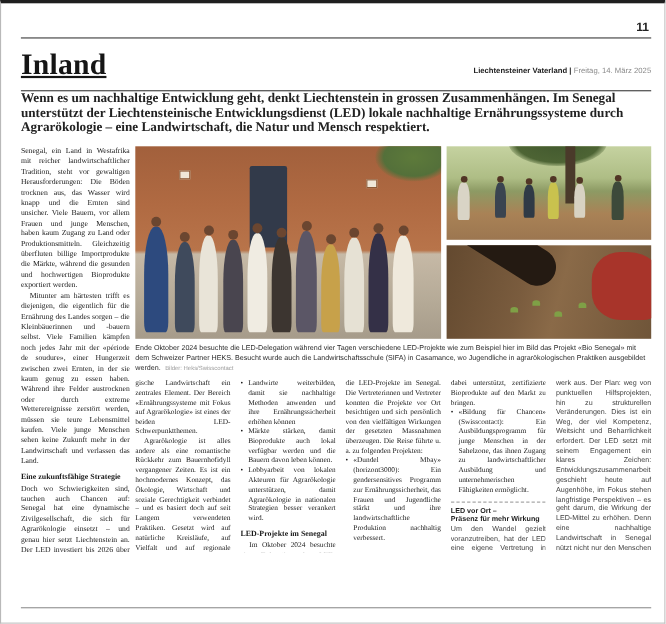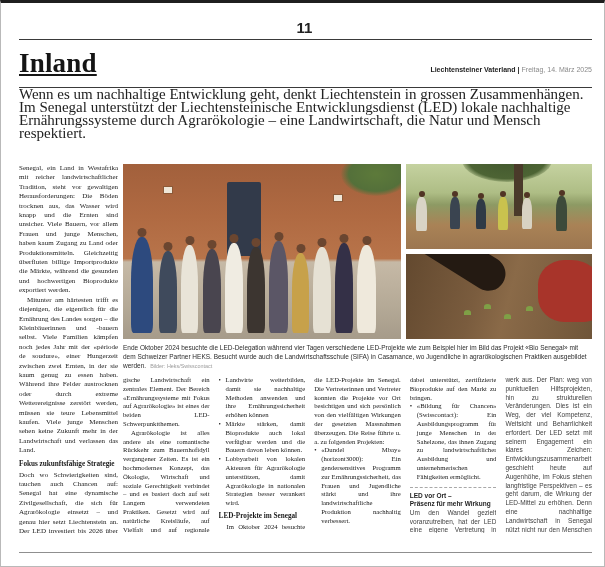--- a/index.html
+++ b/index.html
@@ -4,33 +4,33 @@
 <style>
   * { margin:0; padding:0; box-sizing:border-box; }
   html,body { background:#e9e9e9; }
   .page {
     position:relative; width:605px; height:567px; background:#fff;
     border:1px solid #b9b9b9; border-top:3px solid #1f1f1f;
     padding:6px 12px 0 18px; overflow:hidden;
     font-family:"Liberation Serif", serif; color:#1a1a1a;
   }
   
-  .pagenum { text-align:center; font-family:"Liberation Sans",sans-serif; font-weight:bold; font-size:15px; color:#222; padding:10px 2px 3px 0; }
+  .pagenum { text-align:right; font-family:"Liberation Sans",sans-serif; font-weight:bold; font-size:11px; color:#222; padding:10px 2px 3px 0; }
   .rule { border-top:1px solid #3a3a3a; }
   .section-row { display:flex; justify-content:space-between; align-items:flex-end; padding:9px 0 10px; }
   .section-title { font-size:27px; font-weight:bold; letter-spacing:.2px; color:#151515; line-height:28px;text-decoration:underline; }
   .masthead { font-family:"Liberation Sans",sans-serif; font-size:7px; padding-bottom:4px; }
   .masthead .mh-name { font-weight:bold; color:#1d1d1d; }
   .masthead .mh-sep { font-weight:bold; color:#1d1d1d; padding:0 2px; }
   .masthead .mh-date { color:#8a8a8a; }
   
   .headline { font-size:33px; font-weight:bold; letter-spacing:-.4px; line-height:37px; color:#111; padding:9px 0 5px; }
-  .lede { font-size:15px; font-weight:normal; line-height:13px; color:#222; padding-bottom:4px; }
-  
-  .body { display:flex; gap:5px; margin-top:20px; height:369px; }
+  .lede { font-size:12px; font-weight:bold; line-height:13px; color:#222; padding-bottom:4px; }
+  
+  .body { display:flex; gap:5px; margin-top:7px; height:369px; }
   .col1 { flex:none; width:99px; height:100%; overflow:hidden; font-size:7px; line-height:9.4px; }
   .col1 p, .flowcol p { text-align:justify; }
   .indent { text-indent:8px; }
   .subhead { font-weight:bold; font-size:7.2px; line-height:9px; margin:4px 0 2px; }
   .right { flex:1; display:flex; flex-direction:column; min-width:0; }
   
   .photos { display:flex; gap:5px; height:175px; }
   .photo-main { flex:60; position:relative; overflow:hidden;
     background:linear-gradient(180deg,#a2603c 0%,#b06a42 30%,#b87softened 0,#b8744a 54%,#c6b9a6 56%,#b4a996 82%,#a69b8a 100%); }
   .photo-main { background:linear-gradient(180deg,#a2603c 0%,#b06a42 30%,#b8744a 54%,#c6b9a6 56%,#b4a996 82%,#a69b8a 100%); }
@@ -83,21 +83,21 @@
   </div>
   <div class="rule"></div>
 
   <p class="lede">Wenn es um nachhaltige Entwicklung geht, denkt Liechtenstein in grossen Zusammenhängen. Im Senegal unterstützt der Liechtensteinische Entwicklungsdienst (LED) lokale nachhaltige Ernährungssysteme durch Agrarökologie – eine Landwirtschaft, die Natur und Mensch respektiert.</p>
 
   <div class="body">
 
     <div class="col1">
       <p>Senegal, ein Land in Westafrika mit reicher landwirtschaftlicher Tradition, steht vor gewaltigen Herausforderungen: Die Böden trocknen aus, das Wasser wird knapp und die Ernten sind unsicher. Viele Bauern, vor allem Frauen und junge Menschen, haben kaum Zugang zu Land oder Produktionsmitteln. Gleichzeitig überfluten billige Importprodukte die Märkte, während die gesunden und hochwertigen Bioprodukte exportiert werden.</p>
       <p class="indent">Mitunter am härtesten trifft es diejenigen, die eigentlich für die Ernährung des Landes sorgen – die Kleinbäuerinnen und -bauern selbst. Viele Familien kämpfen noch jedes Jahr mit der «période de soudure», einer Hungerzeit zwischen zwei Ernten, in der sie kaum genug zu essen haben. Während ihre Felder austrocknen oder durch extreme Wetterereignisse zerstört werden, müssen sie teure Lebensmittel kaufen. Viele junge Menschen sehen keine Zukunft mehr in der Landwirtschaft und verlassen das Land.</p>
-      <div class="subhead">Fokus zukunftsfähige Strategie</div>
+      <div class="subhead">Eine zukunftsfähige Strategie</div>
       <p>Doch wo Schwierigkeiten sind, tauchen auch Chancen auf: Senegal hat eine dynamische Zivilgesellschaft, die sich für Agrarökologie einsetzt – und genau hier setzt Liechtenstein an. Der LED investiert bis 2026 über fünf Millionen Franken, um nachhaltige Ernährungssysteme im Senegal zu stärken. In der neuen LED-Strategie 2023 bis 2026 bildet die agrarökolo-</p>
     </div>
 
     <div class="right">
 
       <div class="photos">
         <div class="photo-main">
           <div class="foliage"></div>
           <div class="door"></div>
           <div class="window" style="left:40px; top:22px;"></div>

